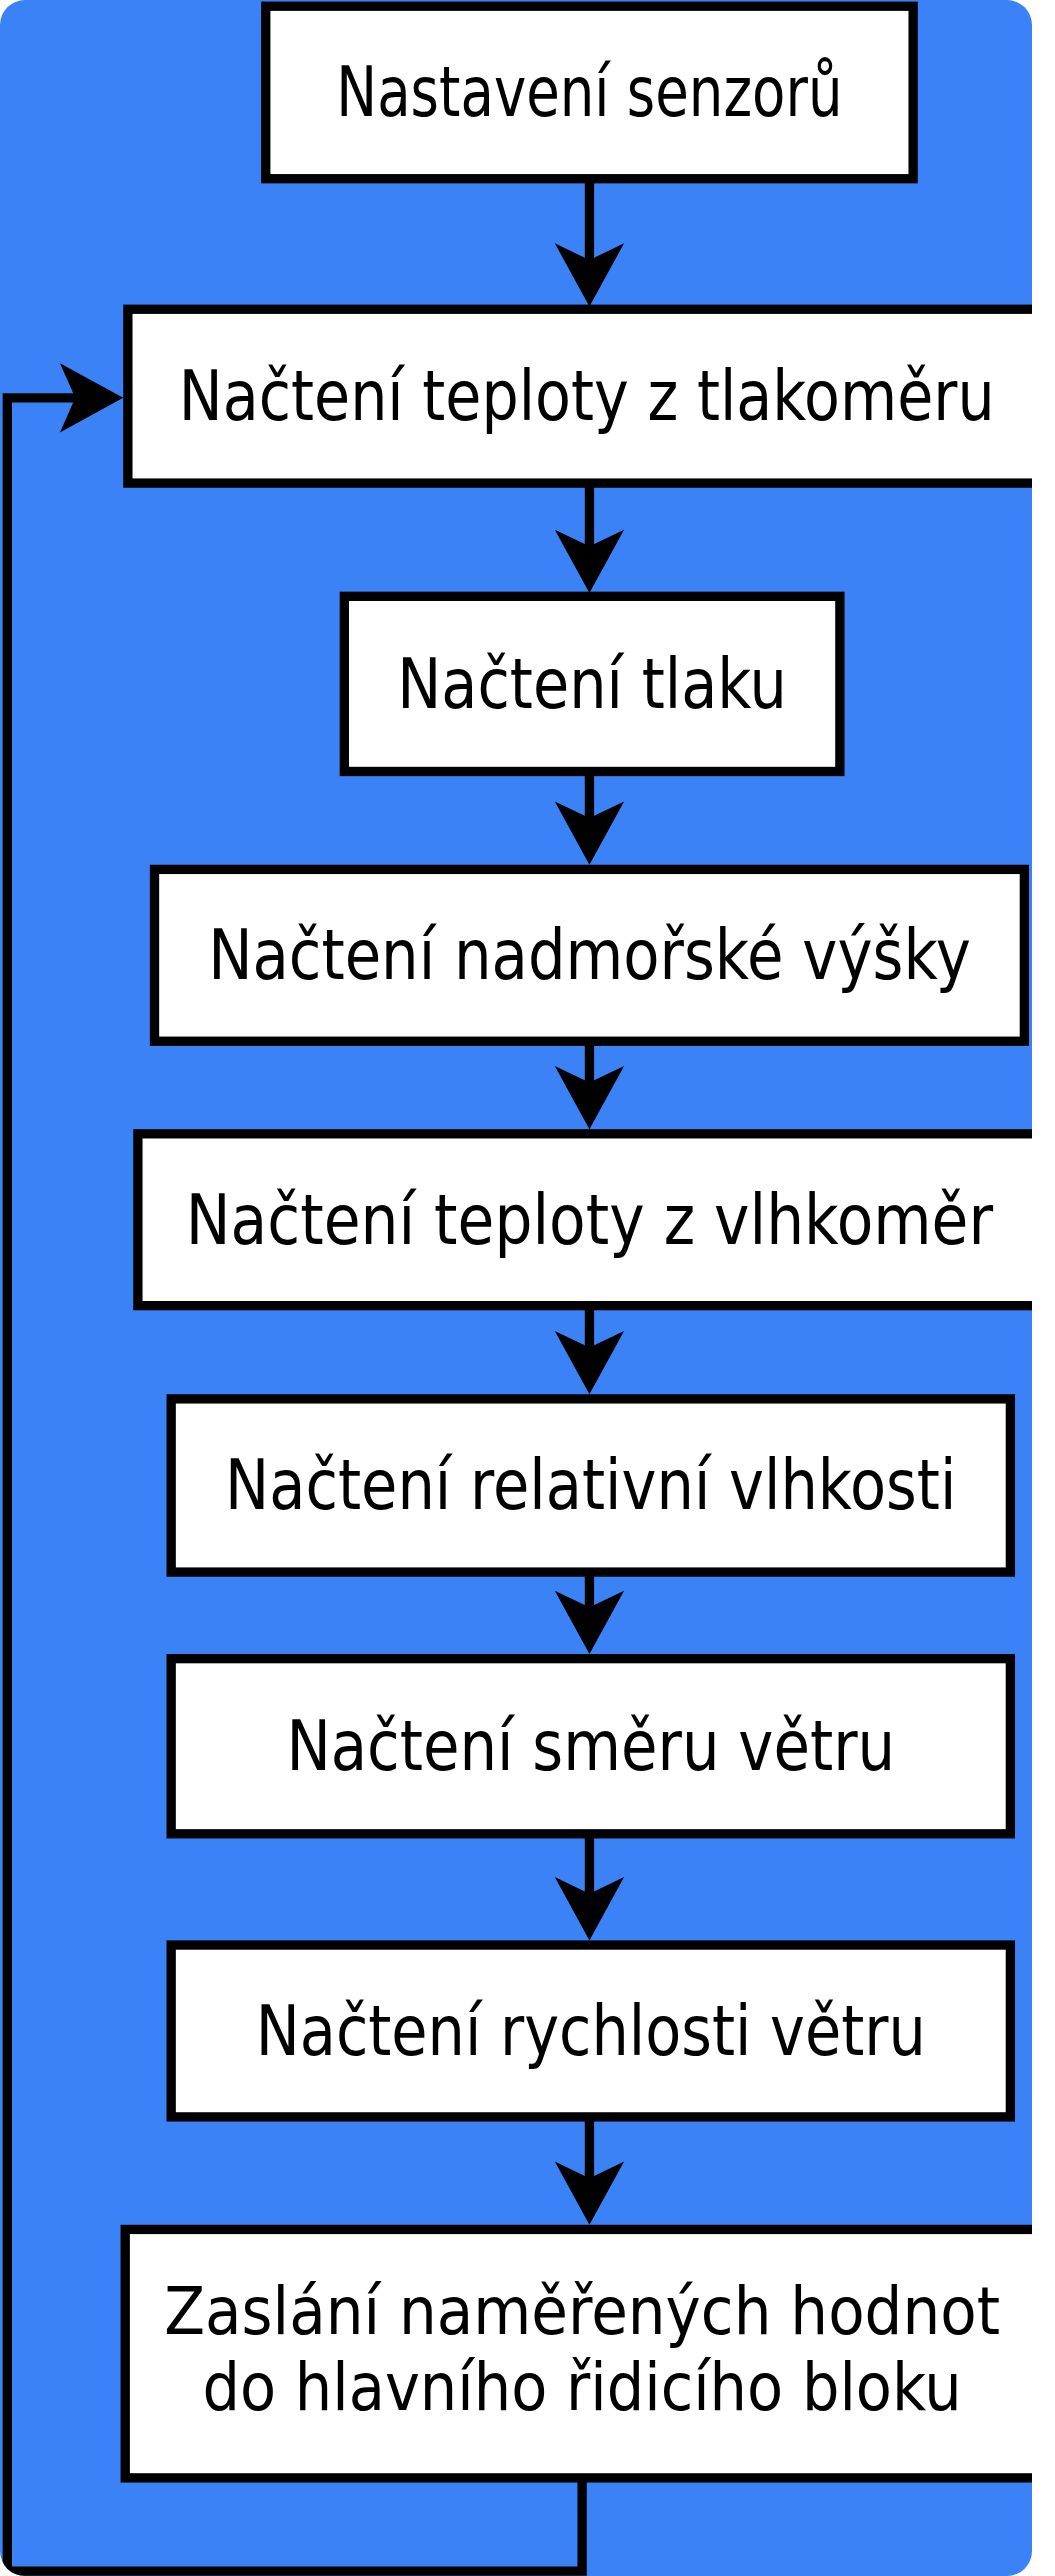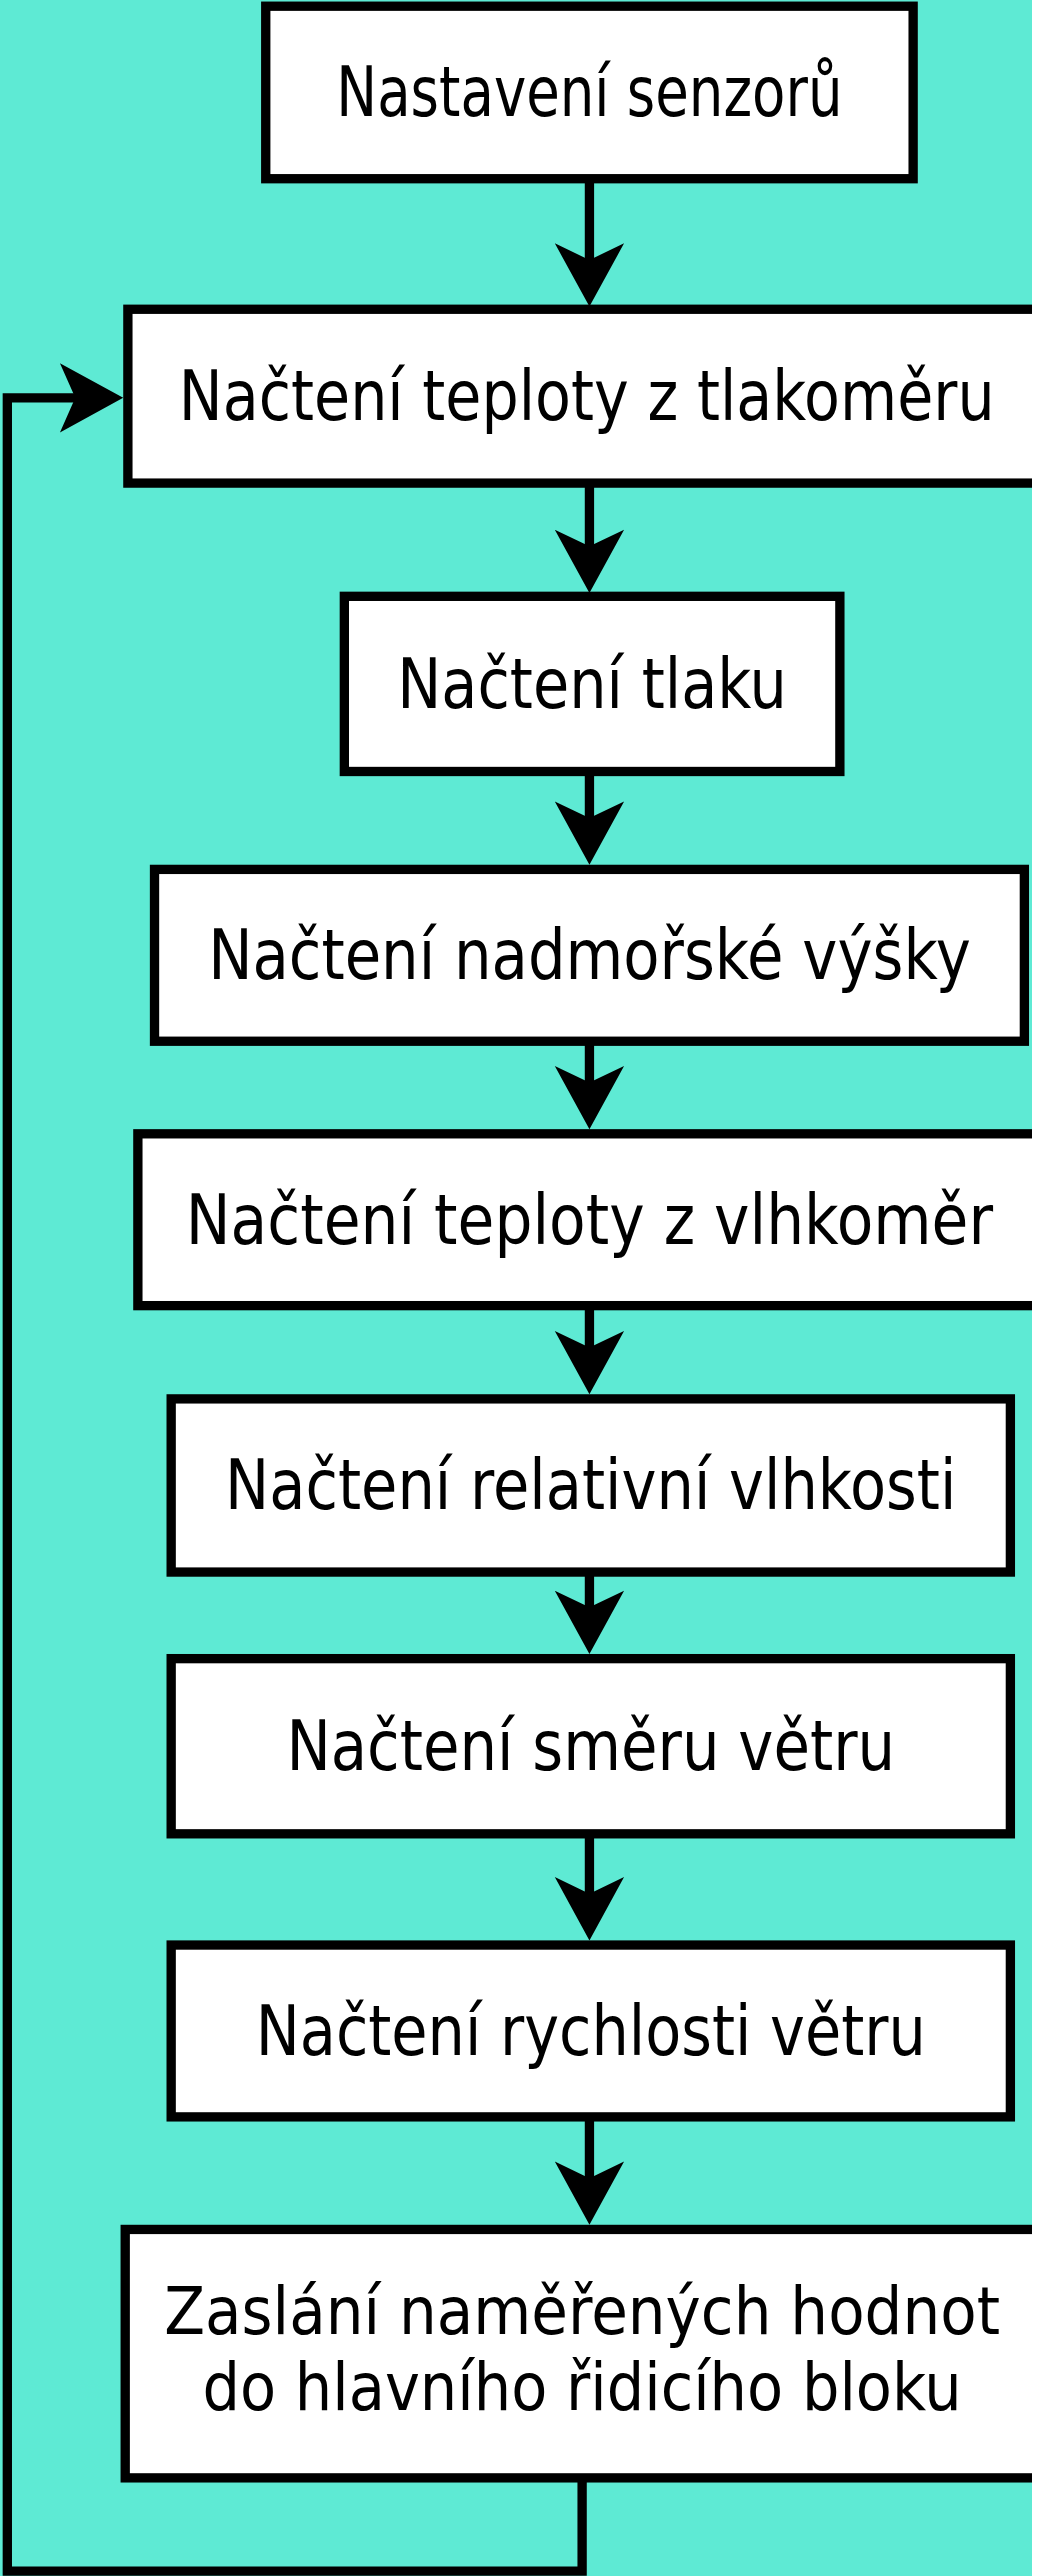--- a/index.html
+++ b/index.html
@@ -4,22 +4,23 @@
 <style>
   html, body {
     margin: 0;
     padding: 0;
     background: #ffffff;
   }
   .canvas {
     width: 1032px;
     height: 2576px;
     position: relative;
-    background: #5eead4;
+    background: #3b82f6;
     overflow: hidden;
+    border-radius: 25px;
   }
   svg { display: block; }
   .node-box {
     fill: #ffffff;
     stroke: #000000;
     stroke-width: 14;
   }
   .node-label {
     fill: #000000;
     font-family: "DejaVu Sans", sans-serif;

